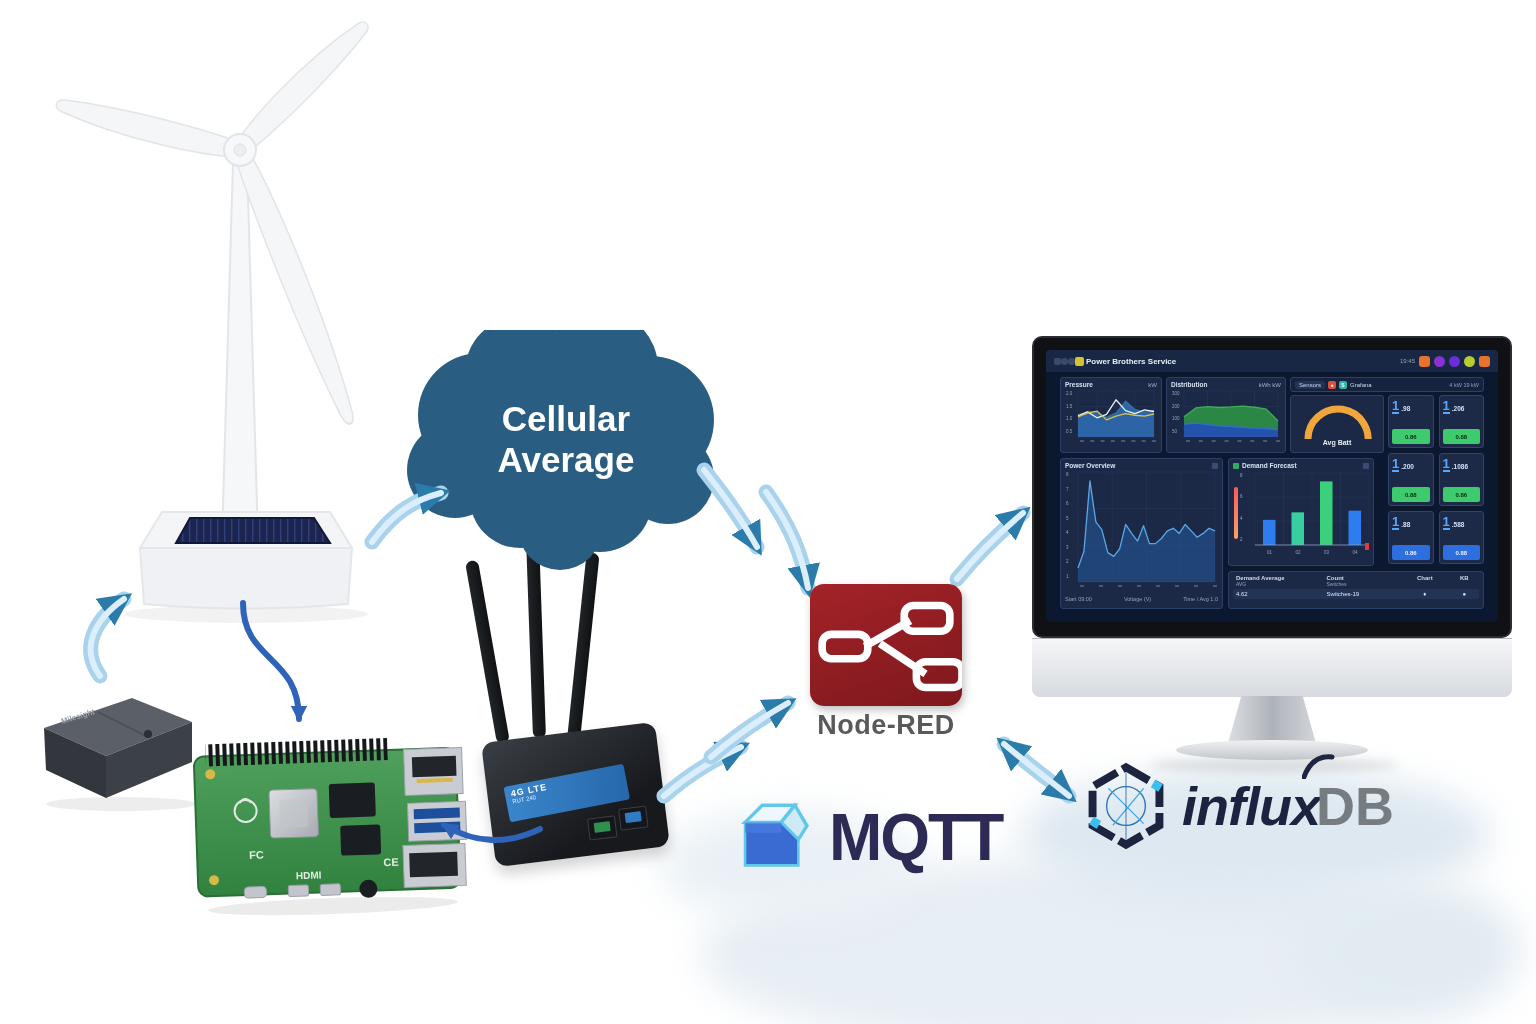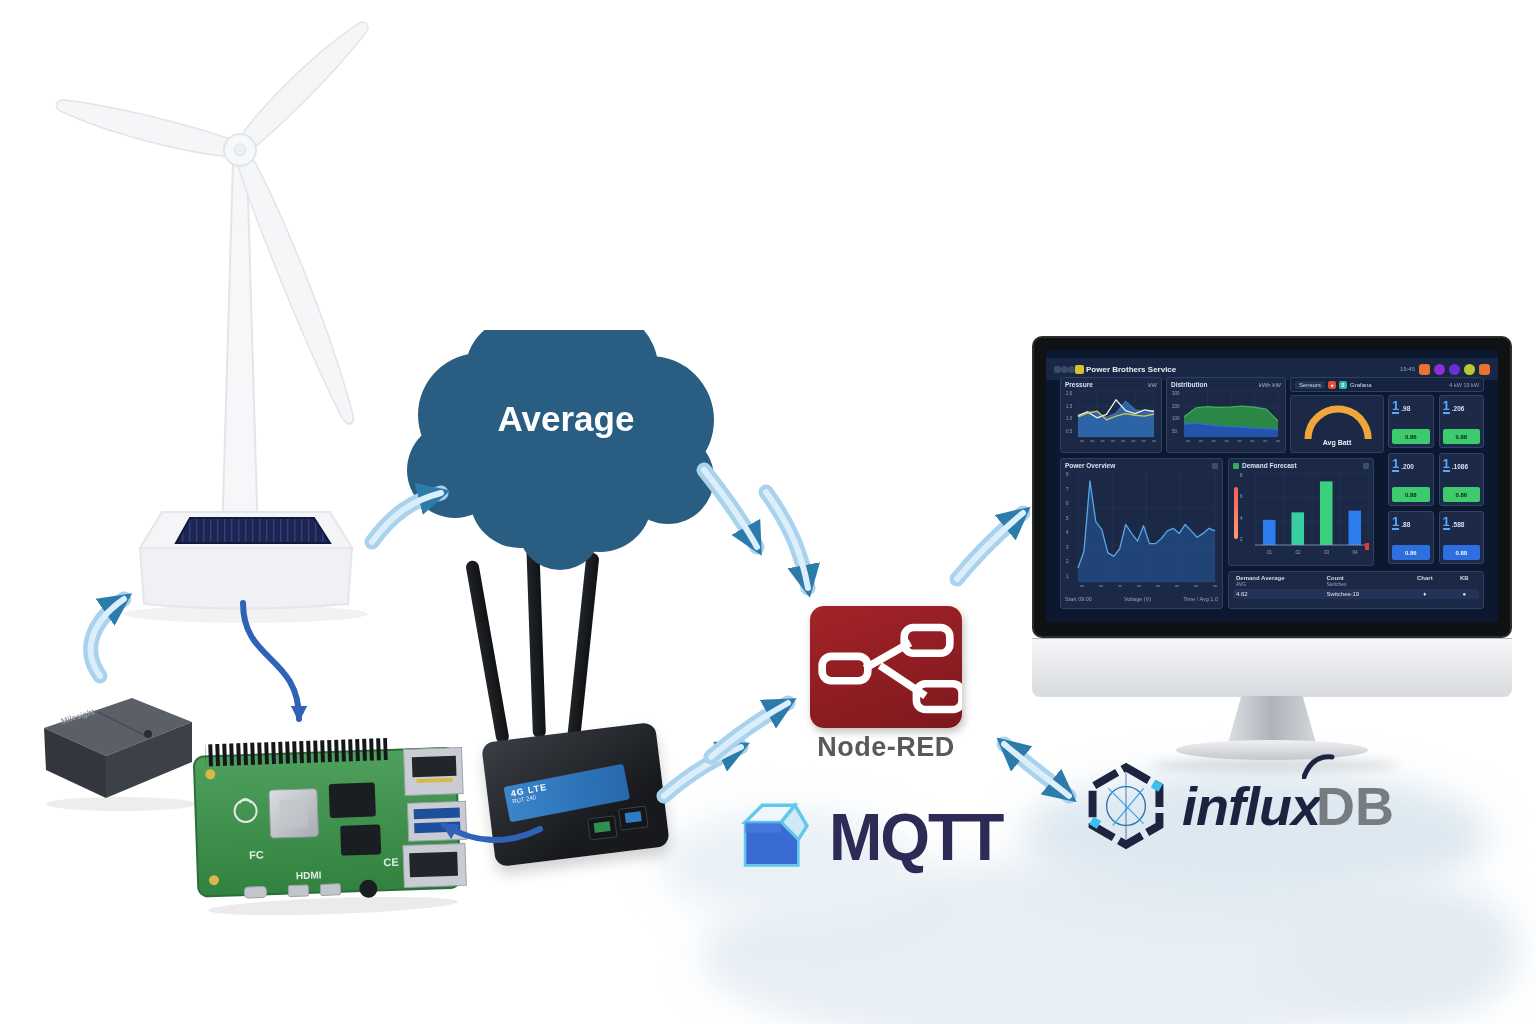--- a/index.html
+++ b/index.html
@@ -4,21 +4,21 @@
 <style>
   html,body{margin:0;padding:0;background:#ffffff;}
   #scene{position:relative;width:1536px;height:1024px;background:#ffffff;overflow:hidden;
          font-family:"Liberation Sans",sans-serif;}
   .abs{position:absolute;}
   .blob{position:absolute;border-radius:50%;filter:blur(18px);}
   
   .cloud-label{position:absolute;left:432px;top:398px;width:268px;text-align:center;
     color:#ffffff;font-size:35px;font-weight:600;line-height:1.18;z-index:3;}
   
-  .nr-wrap{position:absolute;left:806px;top:606px;width:160px;z-index:4;}
+  .nr-wrap{position:absolute;left:806px;top:584px;width:160px;z-index:4;}
   .nr-box{width:152px;height:122px;margin:0 auto;border-radius:14px;
     background:linear-gradient(160deg,#a32328,#7e181d);box-shadow:2px 4px 8px rgba(0,0,0,.25);}
   .nr-label{margin-top:4px;text-align:center;font-size:27px;font-weight:800;color:#58595b;letter-spacing:.5px;}
   
   .mqtt-wrap{position:absolute;left:733px;top:788px;display:flex;align-items:flex-end;gap:10px;z-index:5;}
   .mqtt-text{font-size:64px;font-weight:800;color:#2d2a56;letter-spacing:-2px;transform:scaleY(1.04);}
   
   .influx-wrap{position:absolute;left:1082px;top:762px;display:flex;align-items:center;gap:12px;z-index:5;}
   .influx-main{font-size:54px;font-weight:800;font-style:italic;color:#1c2340;letter-spacing:-1px;}
   .influx-db{font-size:54px;font-weight:700;color:#777c80;margin-left:-4px;}
@@ -42,21 +42,21 @@
   .m-neck{position:absolute;left:1224px;top:696px;width:96px;height:48px;
     background:linear-gradient(90deg,#dfe2e6,#aeb3ba 50%,#d6d9dd);
     clip-path:polygon(18% 0,82% 0,96% 100%,4% 100%);z-index:2;}
   .m-base{position:absolute;left:1176px;top:740px;width:192px;height:20px;border-radius:50%;
     background:linear-gradient(#f0f1f3,#c2c6cb);z-index:2;}
   .m-shadow{position:absolute;left:1150px;top:758px;width:250px;height:14px;border-radius:50%;
     background:rgba(0,0,0,.10);filter:blur(5px);z-index:1;}
   
   .screen{position:absolute;left:1046px;top:350px;width:452px;height:272px;background:#0c1830;
     border-radius:4px;overflow:hidden;z-index:3;color:#d8e2f2;}
-  .topbar{position:absolute;left:0;top:8px;width:452px;height:22px;background:#182743;
+  .topbar{position:absolute;left:0;top:0;width:452px;height:22px;background:#182743;
     display:flex;align-items:center;padding:0 8px;box-sizing:border-box;}
   .wdot{width:7px;height:7px;border-radius:2px;background:#3a4a6a;}
   .favicon{width:9px;height:9px;border-radius:2px;}
   .wtitle{font-size:8px;font-weight:bold;color:#e8eef8;margin-left:2px;white-space:nowrap;}
   .tspacer{flex:1;}
   .wclock{font-size:6px;color:#90a2c0;margin-right:4px;}
   .appicon{width:11px;height:11px;}
   .pnl{position:absolute;background:#1b2946;border:1px solid #2e4066;border-radius:3px;
     box-sizing:border-box;padding:3px 4px;}
   .pnl-title{font-size:6.5px;font-weight:bold;color:#d8e2f2;display:flex;align-items:center;gap:3px;}
@@ -199,20 +199,21 @@
     <circle cx="120" cy="42" r="55"></circle>
     <circle cx="200" cy="38" r="58"></circle>
     <circle cx="55" cy="140" r="48"></circle>
     <circle cx="268" cy="148" r="46"></circle>
     <circle cx="120" cy="168" r="50"></circle>
     <circle cx="200" cy="170" r="52"></circle>
     <circle cx="160" cy="198" r="42"></circle>
   </g>
 </svg>
 <div class="cloud-label">
+  <div>Cellular</div>
   <div>Average</div>
 </div>
 
 <div class="nr-wrap">
   <div class="nr-box">
     <svg width="152" height="122" viewBox="0 0 100 80">
       <g fill="none" stroke="#ffffff" stroke-width="5">
         <line x1="36" y1="41" x2="66" y2="24"></line>
         <line x1="46" y1="39" x2="76" y2="59"></line>
         <rect x="8" y="33" width="30" height="16" rx="6"></rect>

